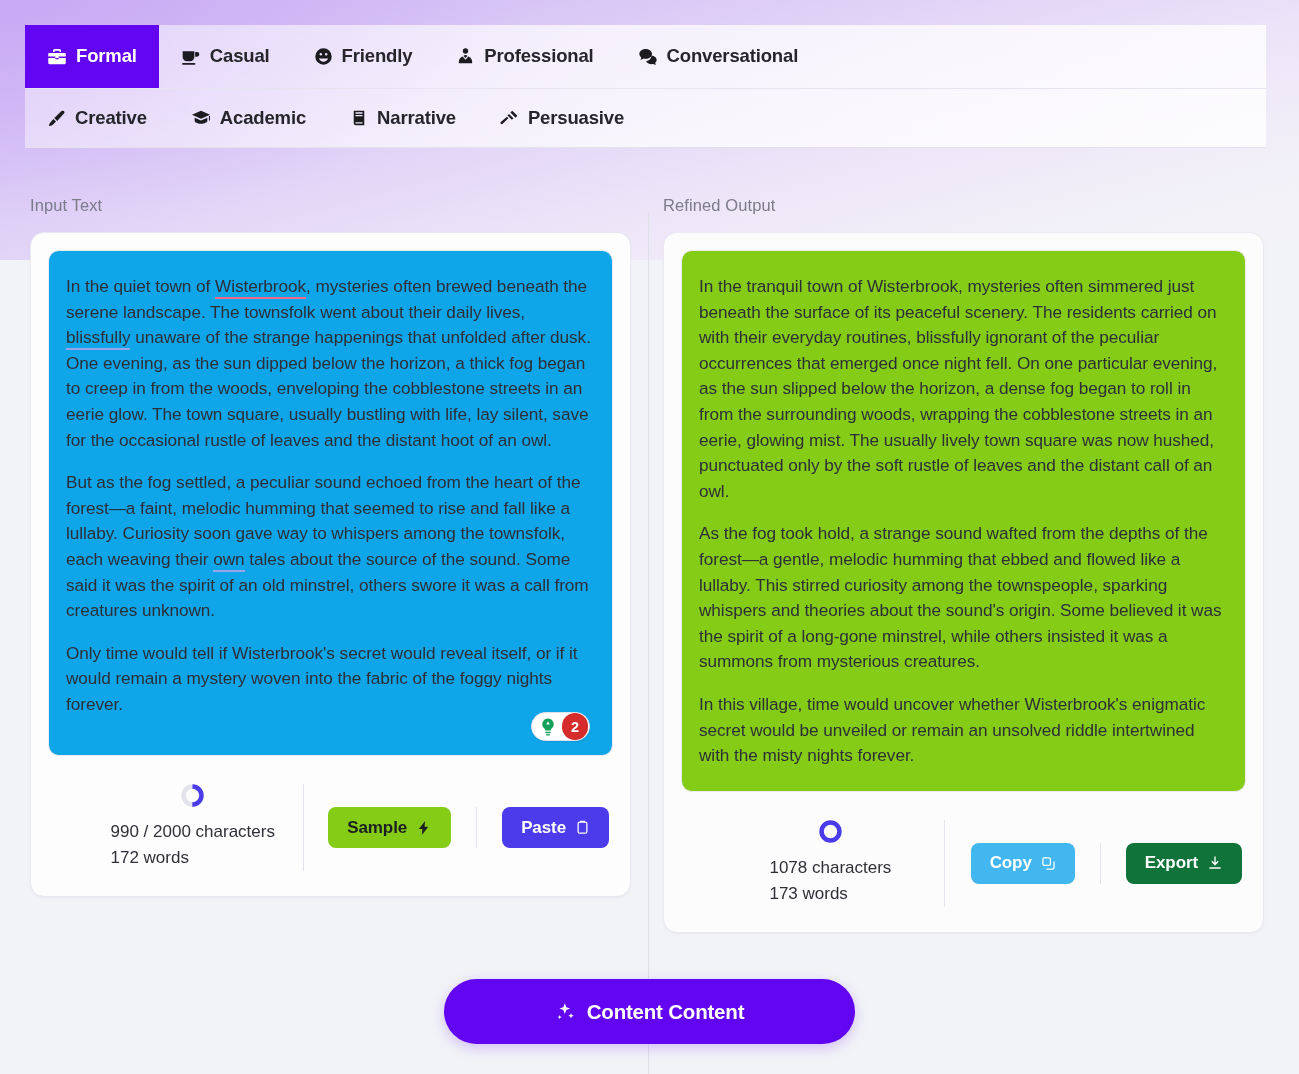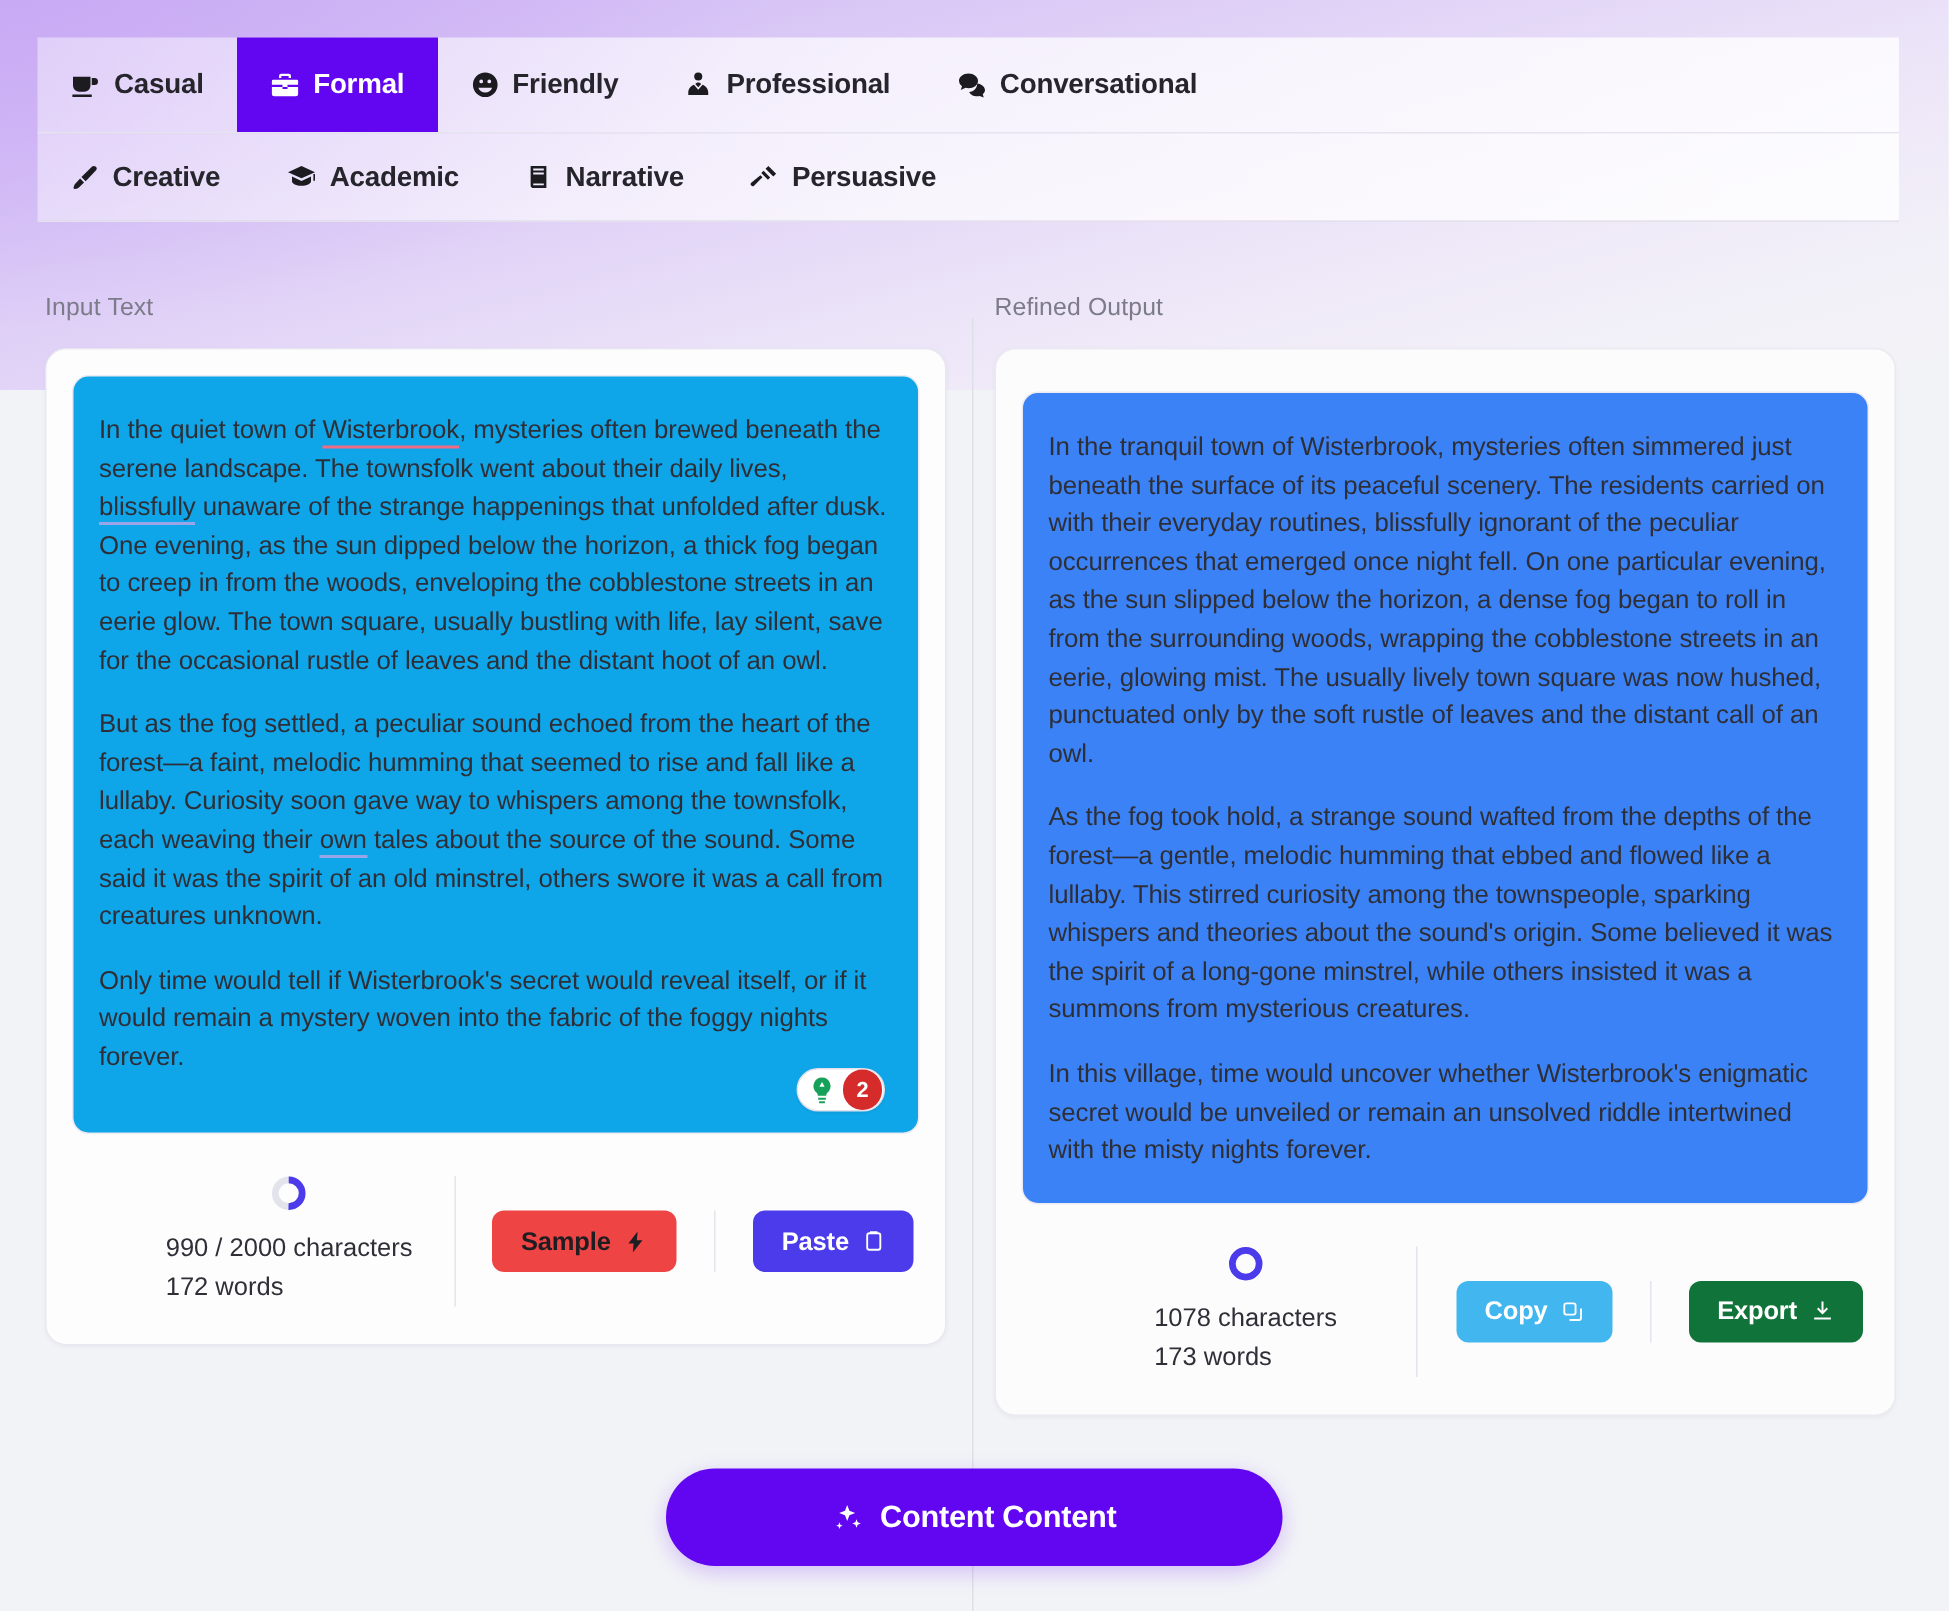--- a/index.html
+++ b/index.html
@@ -83,21 +83,21 @@
   .panel.out { background: #fcfcfd; border-color: #ebeaf1; }
 
   .editor {
     position: relative;
     background: #0ea5e9;
     border: 1px solid #eceaf2;
     border-radius: 11px;
     padding: 23px 20px 22px 17px;
     min-height: 506px;
   }
-  .editor.out { min-height: 530px; background:#3b82f6;margin-top:11px; }
+  .editor.out { min-height: 530px; background:#84cc16; }
 
   .editor p {
     font-size: 17.2px;
     line-height: 25.6px;
     color: #2e2e36;
     letter-spacing: -0.05px;
   }
   .editor p + p { margin-top: 17px; }
 
   .sp-red  { border-bottom: 2.4px solid #ef6c84; padding-bottom: 1px; }
@@ -136,21 +136,21 @@
   .pbtns { display: flex; align-items: center; gap: 0; padding-left: 24px; }
   .pbtns.out { padding-left: 26px; }
 
   .btn {
     display: inline-flex; align-items: center; gap: 9px;
     border: none; border-radius: 8px; cursor: pointer;
     font-family: "Liberation Sans", sans-serif;
     font-size: 17px; font-weight: 700; letter-spacing: -.1px;
     padding: 0 19px; height: 41px;
   }
-  .btn.sample { background: #ef4444; color: #1d1d22; }
+  .btn.sample { background: #84cc16; color: #1d1d22; }
   .btn.paste  { background: #4b3bea; color: #ffffff; margin-left: 25px; }
   .btn.copy   { background: #42b6ee; color: #ffffff; }
   .btn.export { background: #10743a; color: #ffffff; margin-left: 25px; }
   .btn svg { display:block; }
 
   .btnsep { width:1px; height:41px; background:#e4e4ec; margin-left:25px; }
 
   
   .ring { width: 23px; height: 23px; display:block; flex: 0 0 auto; }
 
@@ -173,36 +173,36 @@
 </head>
 <body>
 
 <div class="bg-wash"></div>
 <div class="bg-wash2"></div>
 
 <div class="tabstrip">
 
   <div class="tabrow r1">
 
+    <button class="tab active">
+      <span>
+        <svg width="20" height="20" viewBox="0 0 24 24">
+            <path d="M9 2.5h6A1.8 1.8 0 0 1 16.8 4.3V6h-1.9V4.4H9.1V6H7.2V4.3A1.8 1.8 0 0 1 9 2.5zM2.5 7.3h19a1 1 0 0 1 1 1v3.1H14v1.7h-4v-1.7H1.5V8.3a1 1 0 0 1 1-1zM1.5 13.1H10v1.7h4v-1.7h8.5v5.7a1.8 1.8 0 0 1-1.8 1.8H3.3a1.8 1.8 0 0 1-1.8-1.8z"></path>
+          </svg>
+      </span>
+      <span class="lbl">Formal</span>
+    </button>
+
     <button class="tab">
       <span>
         <svg width="20" height="20" viewBox="0 0 24 24">
             <path d="M2 5h14v7a5 5 0 0 1-5 5H7a5 5 0 0 1-5-5V5zm15 1h2.2A2.8 2.8 0 0 1 22 8.8 2.8 2.8 0 0 1 19.2 11.6H17V6zM1.5 19.2h15.5v2H1.5z"></path>
           </svg>
       </span>
       <span class="lbl">Casual</span>
-    </button>
-
-    <button class="tab active">
-      <span>
-        <svg width="20" height="20" viewBox="0 0 24 24">
-            <path d="M9 2.5h6A1.8 1.8 0 0 1 16.8 4.3V6h-1.9V4.4H9.1V6H7.2V4.3A1.8 1.8 0 0 1 9 2.5zM2.5 7.3h19a1 1 0 0 1 1 1v3.1H14v1.7h-4v-1.7H1.5V8.3a1 1 0 0 1 1-1zM1.5 13.1H10v1.7h4v-1.7h8.5v5.7a1.8 1.8 0 0 1-1.8 1.8H3.3a1.8 1.8 0 0 1-1.8-1.8z"></path>
-          </svg>
-      </span>
-      <span class="lbl">Formal</span>
     </button>
 
     <button class="tab">
       <span>
         <svg width="19" height="19" viewBox="0 0 24 24">
             <path d="M12 1.6A10.4 10.4 0 1 0 22.4 12A10.4 10.4 0 0 0 12 1.6zm-3.4 6a1.6 1.6 0 1 1 0 3.2a1.6 1.6 0 0 1 0-3.2zm6.8 0a1.6 1.6 0 1 1 0 3.2a1.6 1.6 0 0 1 0-3.2zM12 18.6c-2.7 0-5-1.7-5.8-4.1h11.6c-.8 2.4-3.1 4.1-5.8 4.1z"></path>
           </svg>
       </span>
       <span class="lbl">Friendly</span>
     </button>

